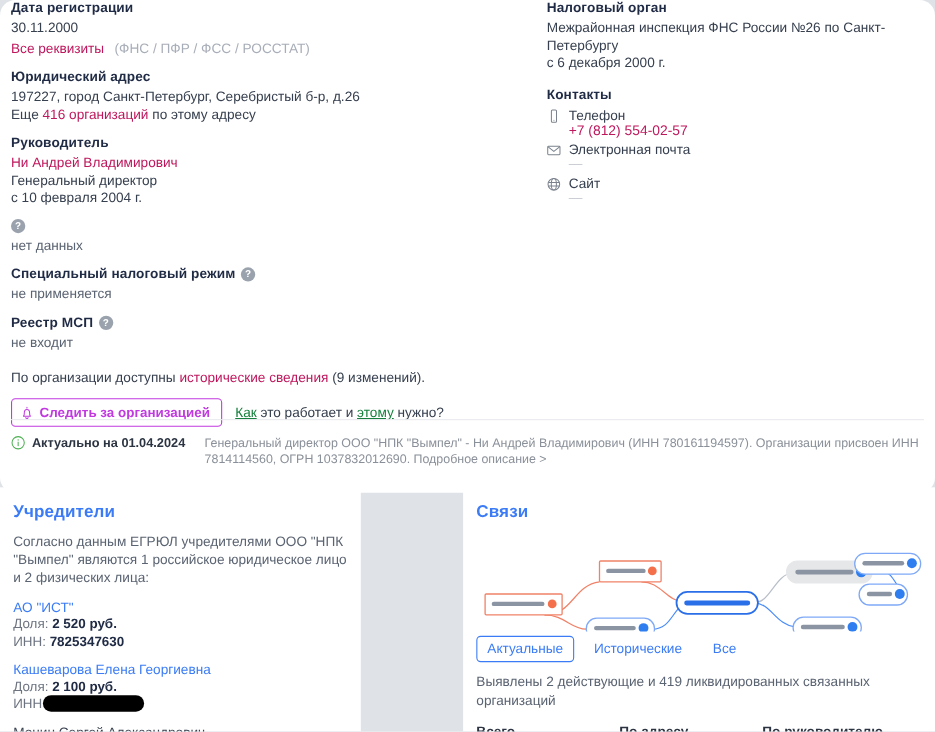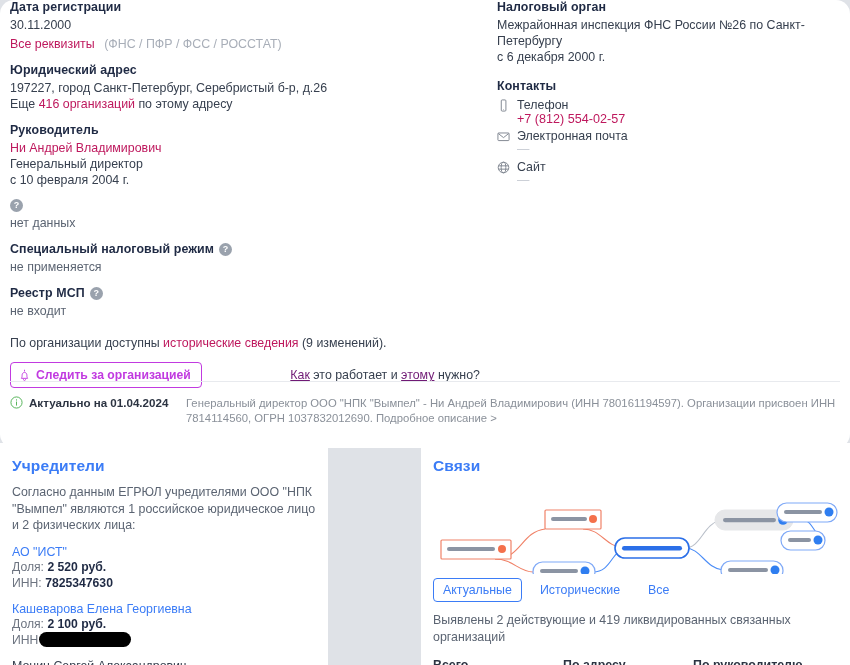--- a/index.html
+++ b/index.html
@@ -44,31 +44,31 @@
     background: #9aa2ad; color: #ffffff;
     font-size: 9px; font-weight: bold; line-height: 13px;
     text-align: center; display: inline-block; flex: none;
     font-family: "Liberation Sans", sans-serif;
   }
 
   
   .hist-line { font-size: 12.4px; color: #37404f; }
 
   
-  .watch-row { display: flex; align-items: center; gap: 12px; justify-content: space-between; }
+  .watch-row { display: flex; align-items: center; gap: 12px; }
   .watch-btn {
     display: inline-flex; align-items: center; gap: 6px;
     border: 1px solid #c13ae0; border-radius: 4px;
     padding: 5px 10px 5px 8px; background: #fff;
     color: #c13ae0; font-size: 12.2px; font-weight: bold;
     cursor: pointer; white-space: nowrap;
   }
   .bell-ico { width: 11px; height: 13px; flex: none; }
   .watch-hint { font-size: 12.4px; color: #37404f; }
-  .watch-hint .u { color: #701a75; text-decoration: underline; cursor: pointer; }
+  .watch-hint .u { color: #15803d; text-decoration: underline; cursor: pointer; }
 
   
   .contact-row { display: flex; align-items: center; gap: 7px; font-size: 12.4px; color: #37404f; }
   .c-ico { width: 13px; height: 13px; flex: none; color: #6b7280; }
   .contact-dash { color: #c6cbd3; font-size: 12.4px; padding-left: 20px; line-height: 13px; }
   .contact-val { padding-left: 20px; font-size: 12.6px; }
 
   
   .sep-line {
     position: absolute; left: 10px; top: 381px; width: 830px; height: 1px;

